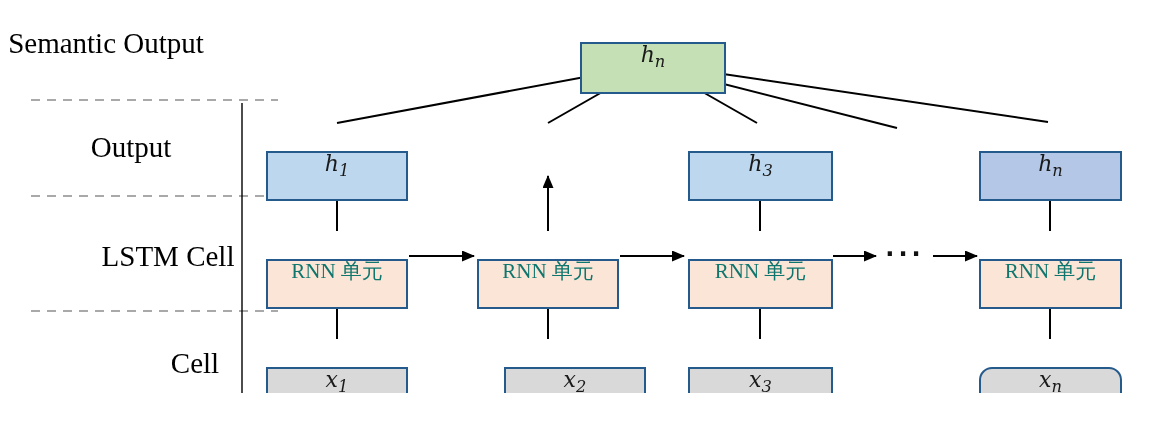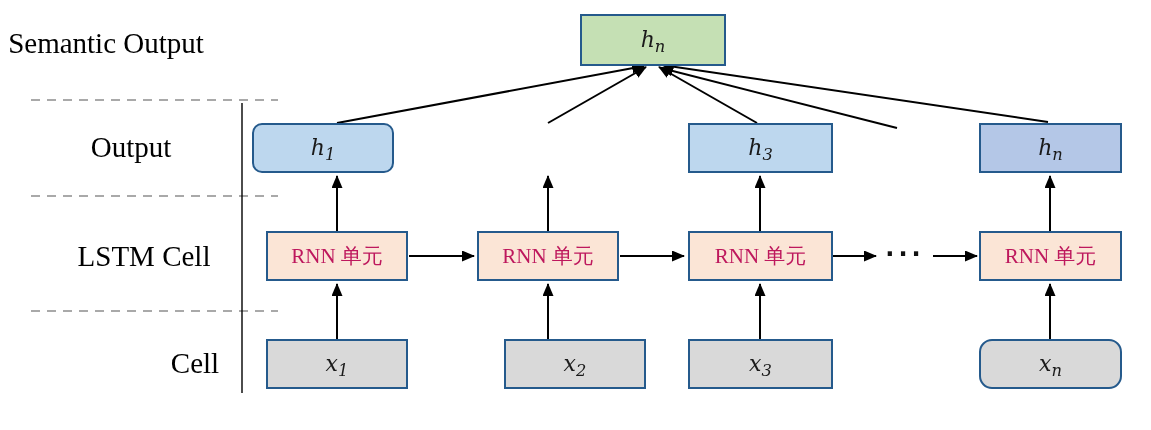--- a/index.html
+++ b/index.html
@@ -9,34 +9,34 @@
   }
   html,body{margin:0;padding:0;background:#fff;}
   .stage{
     position:relative; width:1151px; height:393px; background:var(--bg);
     font-family:"Liberation Serif", serif; overflow:hidden;text-decoration:underline;
   }
   .stage svg{position:absolute; left:0; top:0;}
   .box{
     position:absolute; height:50px; box-sizing:border-box;
     border:2px solid var(--border);
-    display:flex; align-items:center; justify-content:center;
+    display:flex; justify-content:center;margin-top:28px;
   }
   .box.semantic{background:var(--green); height:52px;}
   .box.out{background:var(--blue_light);}
   .box.out-n{background:var(--blue_periwinkle);}
   .box.cell{background:var(--peach);}
   .box.inp{background:var(--gray);}
   .math{
     font-family:"DejaVu Serif", serif; font-style:italic;
     font-size:22px; color:#1a1a1a; line-height:1;
   }
   .math sub{font-size:0.74em; font-style:italic; line-height:0; vertical-align:-0.28em;}
   .cell-label{
-    font-family:"Liberation Serif", serif; font-size:21px; color:#be185d; line-height:1;
+    font-family:"Liberation Serif", serif; font-size:21px; color:#0f766e; line-height:1;
     white-space:nowrap;
   }
   .row-label{
     position:absolute; transform:translate(-50%,-50%);
     font-size:29px; color:#000; white-space:nowrap; line-height:1;
   }
   .ellipsis{
     position:absolute; transform:translate(-50%,-50%);
     font-family:"DejaVu Sans", sans-serif; font-weight:700;
     font-size:24px; letter-spacing:4px; color:#111; line-height:1;
@@ -90,28 +90,28 @@
     <g>
       <line class="conn" x1="409" y1="256" x2="474" y2="256" marker-end="url(#ah)"></line>
       <line class="conn" x1="620" y1="256" x2="684" y2="256" marker-end="url(#ah)"></line>
       <line class="conn" x1="833" y1="256" x2="876" y2="256" marker-end="url(#ah)"></line>
       <line class="conn" x1="933" y1="256" x2="977" y2="256" marker-end="url(#ah)"></line>
     </g>
   </svg>
 
   <div class="row-label" style="left:106px; top:43px;">Semantic Output</div>
   <div class="row-label" style="left:131px; top:147px;">Output</div>
-  <div class="row-label" style="left:144px; top:256px;">LSTM Cell</div>
+  <div class="row-label" style="left:168px; top:256px;">LSTM Cell</div>
   <div class="row-label" style="left:195px; top:363px;">Cell</div>
 
   <div class="box semantic" style="left:580px; top:14px; width:146px;">
     <span class="math"><span>h</span><sub>n</sub></span>
   </div>
 
-  <div class="box out" style="left:252px; top:123px; width:142px;border-radius:10px;">
+  <div class="box out" style="left:266px; top:123px; width:142px;">
     <span class="math"><span>h</span><sub>1</sub></span>
   </div>
   <div class="box out" style="left:688px; top:123px; width:145px;">
     <span class="math"><span>h</span><sub>3</sub></span>
   </div>
   <div class="box out out-n" style="left:979px; top:123px; width:143px;">
     <span class="math"><span>h</span><sub>n</sub></span>
   </div>
 
   <div class="box cell" style="left:266px; top:231px; width:142px;">

